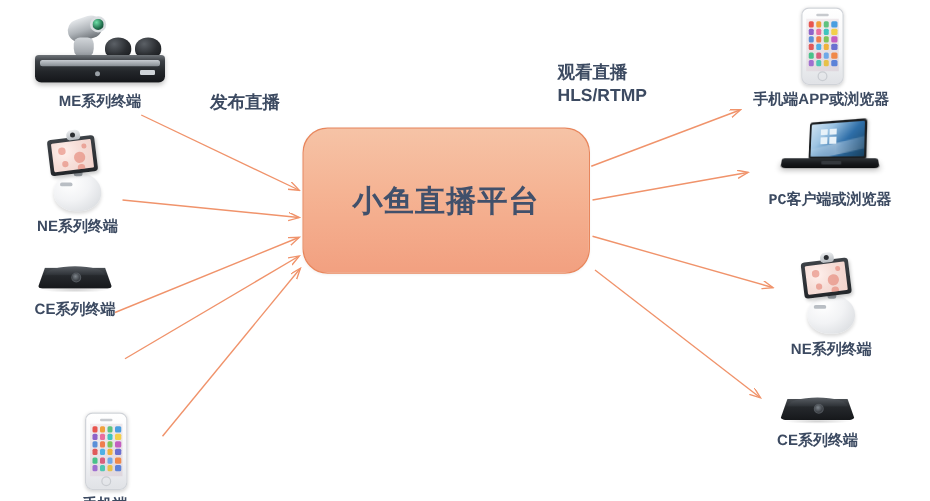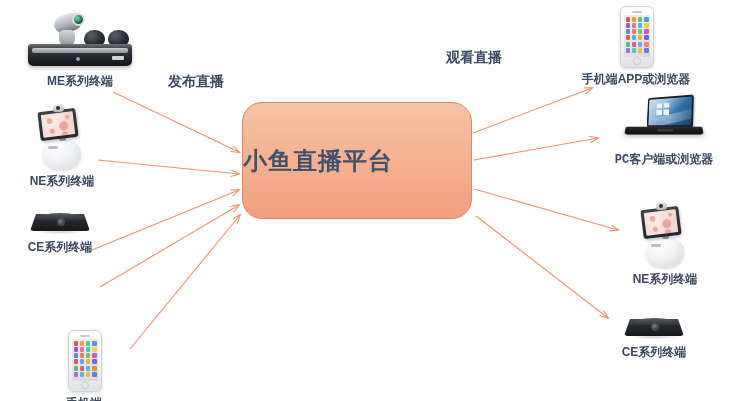--- a/index.html
+++ b/index.html
@@ -41,20 +41,21 @@
     left: 242px;
     top: 102px;
     width: 230px;
     height: 117px;
     border-radius: 20px;
     background: linear-gradient(180deg, #f6c3a6 0%, #f5b393 45%, #f2a080 100%);
     border: 1px solid #e8865c;
     box-sizing: border-box;
     display: flex;
     align-items: center;
+    justify-content: center;
     box-shadow: 0 1px 2px rgba(0,0,0,0.05);
   }
   .platform-text {
     font-size: 24px;
     font-weight: bold;
     color: #41506b;
     letter-spacing: 1px;
     white-space: nowrap;
   }
 
@@ -292,20 +293,21 @@
 
   <div class="platform">
     <span class="platform-text">小鱼直播平台</span>
   </div>
 
   <div class="annot" style="left:168px; top:72px;">
     <span>发布直播</span>
   </div>
   <div class="annot" style="left:446px; top:48px;">
     <div>观看直播</div>
+    <div>HLS/RTMP</div>
   </div>
 
   <div class="node" style="left:18px; top:8px; width:124px;">
     <div class="icon-wrap me-icon">
       <div class="me-cam-head"></div>
       <div class="me-cam-lens"></div>
       <div class="me-cam-arm"></div>
       <div class="me-spk s1"></div>
       <div class="me-spk s2"></div>
       <div class="me-base">
@@ -378,21 +380,21 @@
             <span style="background:#4fc6b2"></span>
             <span style="background:#e7c14a"></span>
             <span style="background:#5d82d8"></span>
         </div>
         <div class="ph-home"></div>
       </div>
     </div>
     <div class="node-label">手机端</div>
   </div>
 
-  <div class="node" style="left:572px; top:6px; width:128px;">
+  <div class="node" style="left:593px; top:6px; width:128px;">
     <div class="icon-wrap ph-icon">
       <div class="ph-body">
         <div class="ph-ear"></div>
         <div class="ph-screen">
           <span style="background:#e8554e"></span>
             <span style="background:#f0a13c"></span>
             <span style="background:#5fc27e"></span>
             <span style="background:#4a9ee0"></span>
           <span style="background:#8e63c9"></span>
             <span style="background:#e86fa0"></span>

